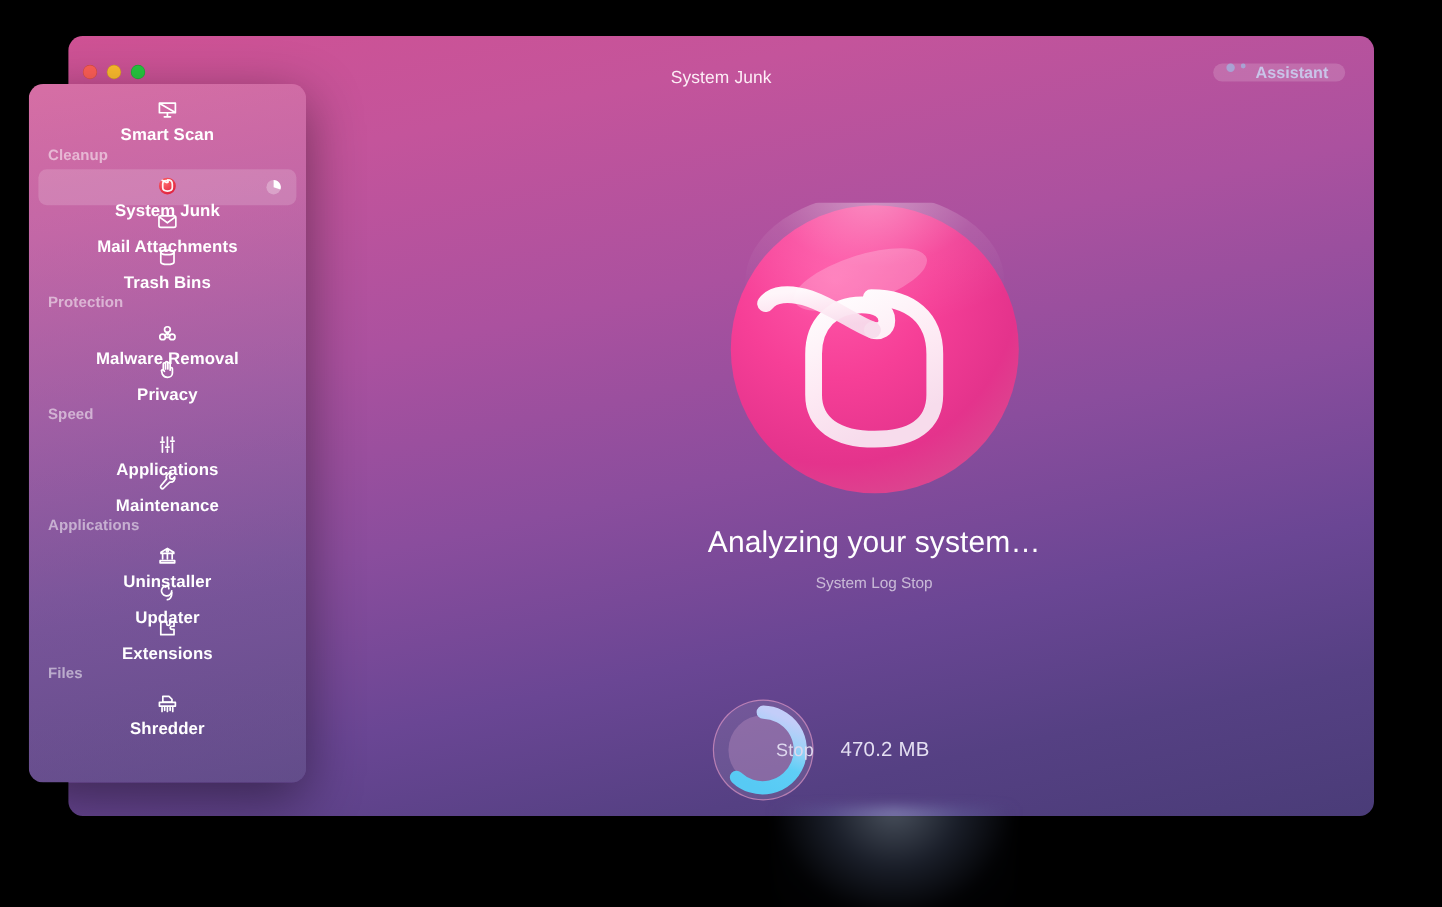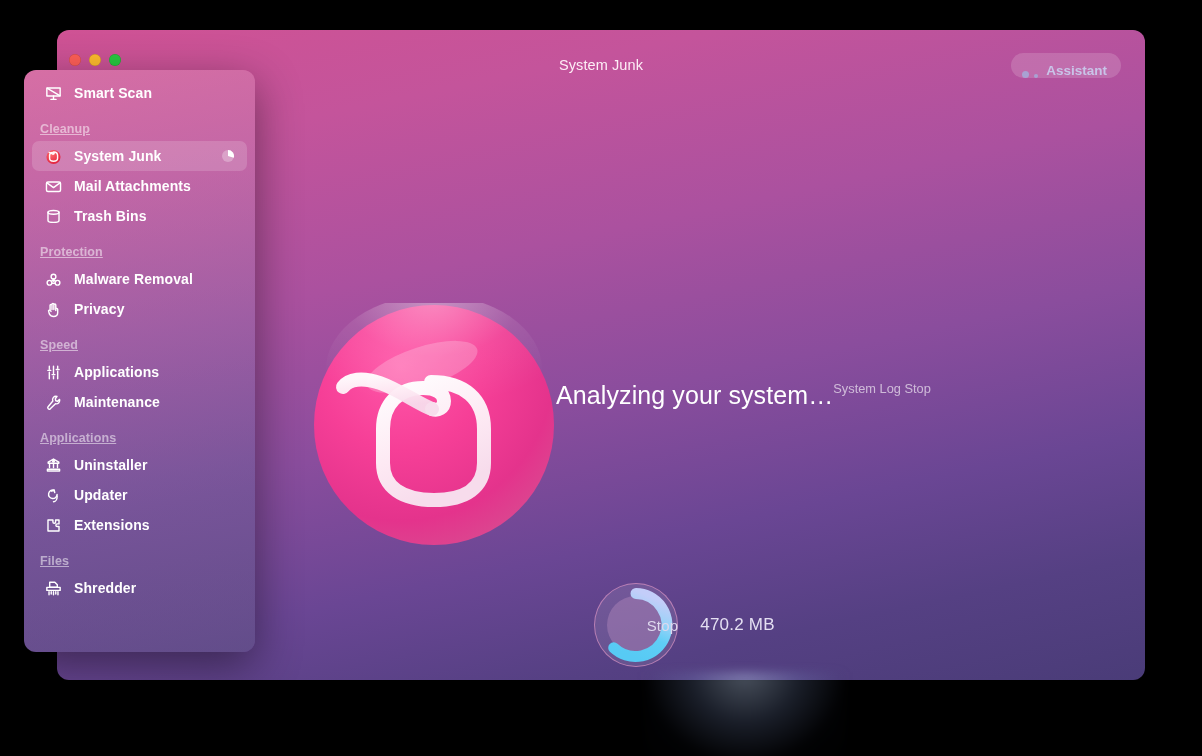--- a/index.html
+++ b/index.html
@@ -42,22 +42,22 @@
   .dot.red { background: #ff5f57; box-shadow: inset 0 0 0 0.5px rgba(0,0,0,0.18); }
   .dot.yellow { background: #febc2e; box-shadow: inset 0 0 0 0.5px rgba(0,0,0,0.18); }
   .dot.green { background: #28c840; box-shadow: inset 0 0 0 0.5px rgba(0,0,0,0.18); }
   .win-title {
     position: absolute; left: 0; top: 27px; width: 100%;
     text-align: center; color: #fdeef6; font-size: 14.5px;
     letter-spacing: 0.1px;
   }
   .assistant-btn {
     position: absolute; right: 24px; top: 23px;
-    height: 25px; padding: 0 14px 0 11px;
-    display: flex; align-items: flex-end; gap: 5px;
+    height: 15px; padding: 0 14px 0 11px;
+    display: flex; align-items: flex-start; gap: 5px;
     border-radius: 14px;
     background: rgba(255,255,255,0.16);
     color: #c9c4e8; font-size: 13.5px; font-weight: bold;
     cursor: default;
   }
   .assistant-btn .bigdot { width: 7px; height: 7px; border-radius: 50%; background: #a9a2d3; display:inline-block; }
   .assistant-btn .smalldot { width: 4px; height: 4px; border-radius: 50%; background: #a9a2d3; display:inline-block; margin-right:3px; }
 
   
   .sidebar {
@@ -78,46 +78,46 @@
     overflow: hidden;
     z-index: 8;
     padding-top: 8px;
   }
   .nav-item {
     position: relative;
     height: 30px; margin: 0 8px;
     display: flex; align-items: center;
     border-radius: 7px;
     cursor: default;
+    flex-direction: column;
   }
   .nav-item.active { background: rgba(255,255,255,0.16); }
   .nav-icon {
     width: 26px; margin-left: 8px; margin-right: 8px;
     display: flex; align-items: center; justify-content: center;
     flex: 0 0 26px;
   }
   .nav-icon svg { display: block; }
   .nav-label { color: #ffffff; font-size: 14px; font-weight: bold; letter-spacing: 0.1px; white-space: nowrap; }
   .nav-group {
     color: rgba(255,255,255,0.52);
     font-size: 12.5px; font-weight: bold;
     margin: 14px 0 5px 16px;
     letter-spacing: 0.1px;
-    text-decoration: underline;
   }
   .pie-indicator {
     position: absolute; right: 12px; top: 50%; transform: translateY(-50%);
     width: 14px; height: 14px;
   }
 
   
   .main {
     position: absolute; left: 255px; top: 56px;
     right: 0; bottom: 0;
-    display: flex; flex-direction: row; align-items: center;
+    display: flex; flex-direction: column; align-items: center;
   }
   .logo-wrap { position: relative; margin-top: 83px; width: 244px; height: 244px; }
   .status-title {
     margin-top: 25px;
     color: #ffffff; font-size: 25px; letter-spacing: 0.1px;
   }
   .status-path {
     margin-top: 14px;
     color: rgba(255,255,255,0.46);
     font-size: 12.8px; letter-spacing: 0.05px;

